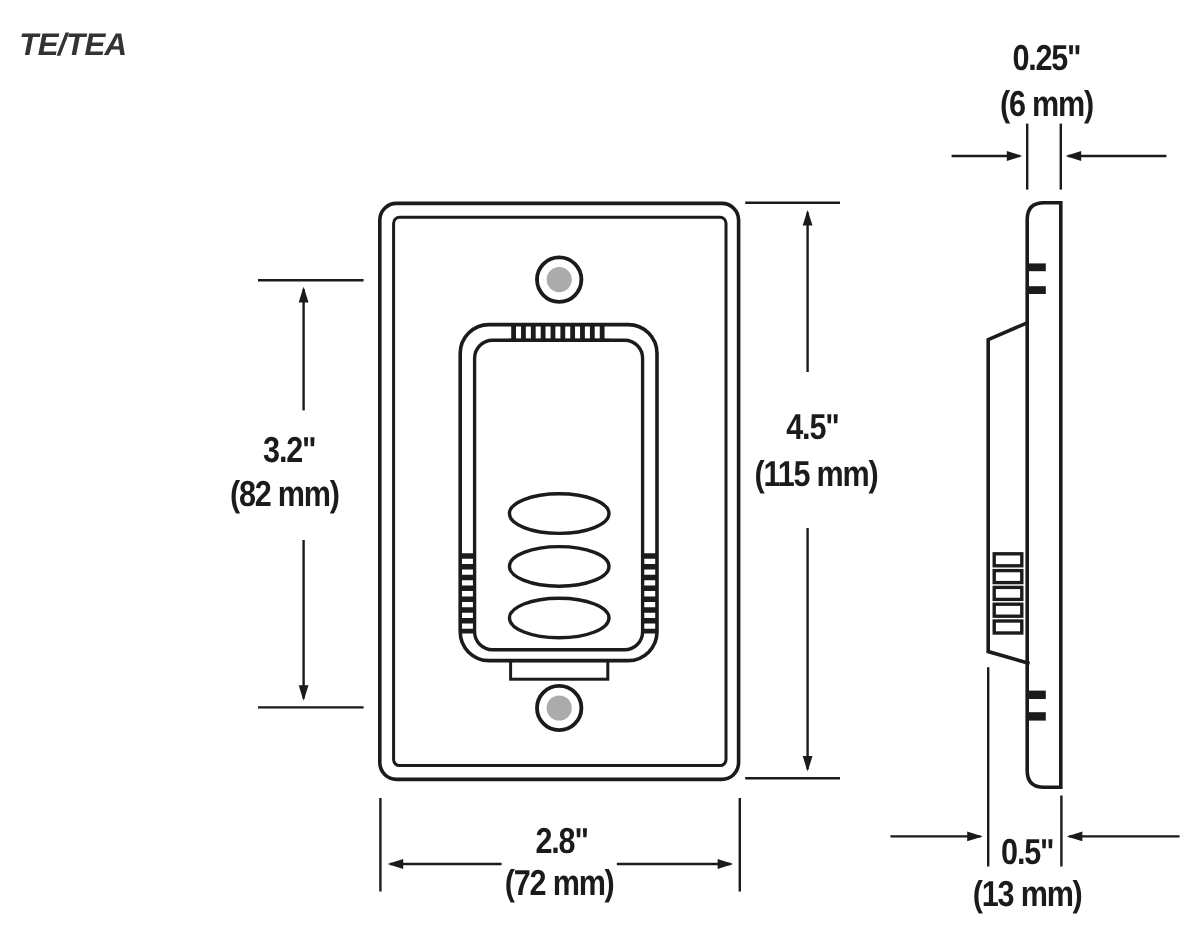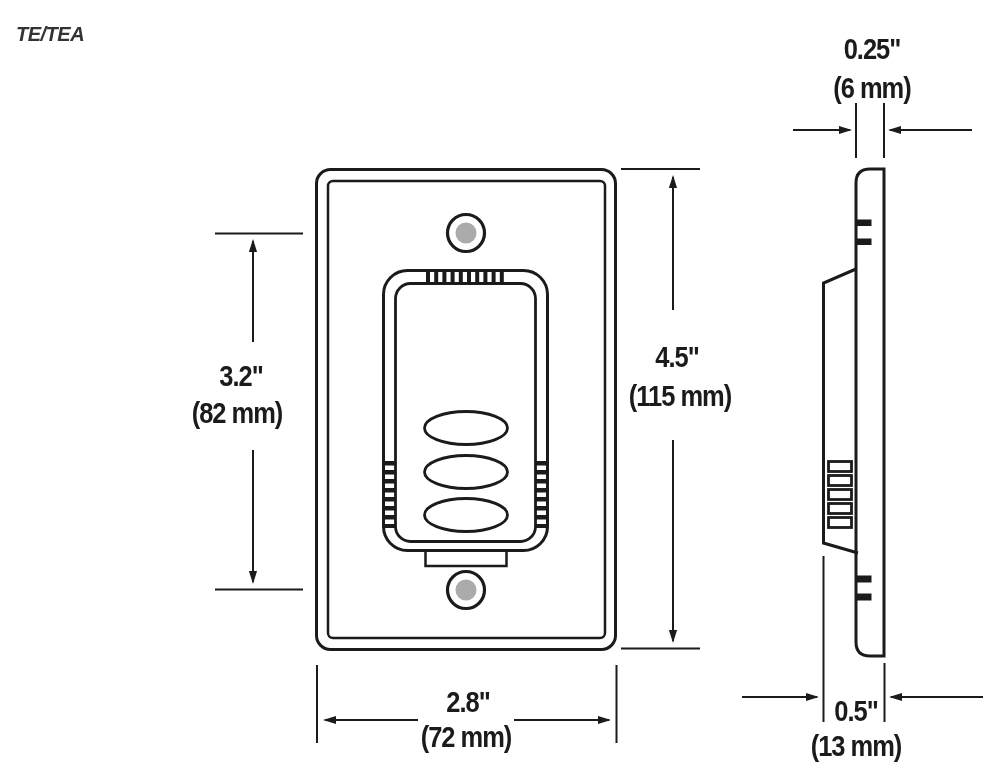--- a/index.html
+++ b/index.html
@@ -28,21 +28,21 @@
     letter-spacing:-1.2px;
     color:var(--line);
     white-space:nowrap;
     line-height:1;
   }
   .title{
     position:absolute;
     left:16px;top:24px;
     font-weight:bold;
     font-style:italic;
-    font-size:20px;
+    font-size:26px;
     letter-spacing:-0.5px;
     color:#333333;
     white-space:nowrap;
     line-height:1;
     text-align:right;
   }
 </style>
 </head>
 <body>
 

